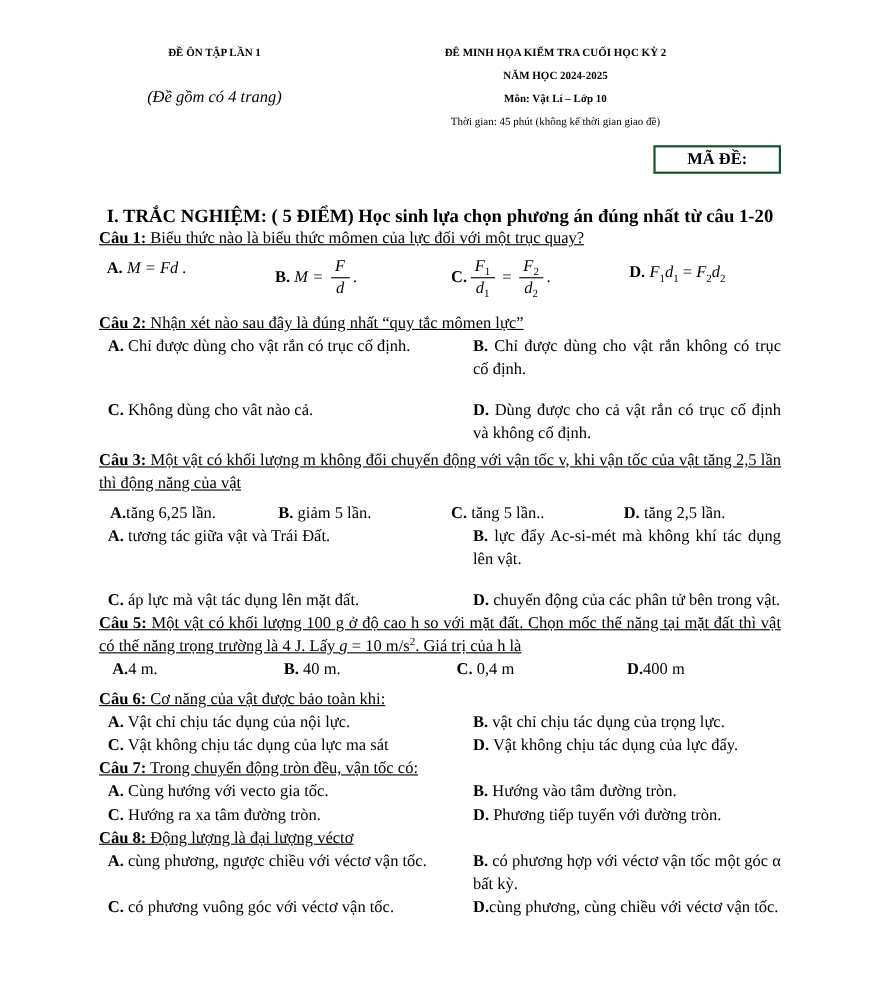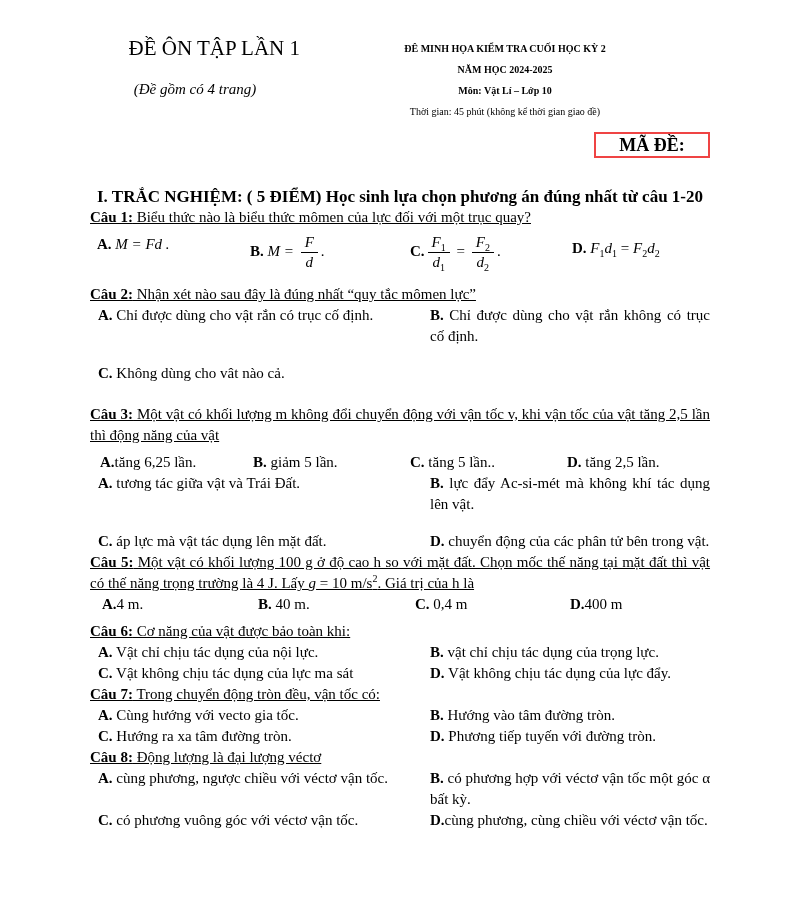--- a/index.html
+++ b/index.html
@@ -9,41 +9,41 @@
     background:#fff; color:#000;
     font-family:"Liberation Serif", serif;
     font-size:15px; line-height:21px;
     overflow:hidden;
   }
   b { font-weight:bold; }
   .bold { font-weight:bold; }
   
   .header { display:flex; }
   .header-left { width:210px; text-align:center; }
-  .h-left-title { font-weight:normal; font-size:21px;text-align:right; }
+  .h-left-title { font-weight:bold; font-size:10px; }
   .h-left-sub { font-style:italic; margin-top:20px; }
   .header-right { flex:1; text-align:center; }
   .h-line { font-size:10px; }
   .ma-de-row { display:flex; justify-content:flex-end; margin-top:10px; }
   .ma-de-box {
-    width:112px; height:22px; border:2px solid #ef4444;
+    width:112px; height:22px; border:2px solid #14532d;
     display:flex; align-items:center; justify-content:center;
-    font-weight:bold; font-size:18px;
+    font-weight:bold; font-size:15px;
   }
   .section-heading { margin-top:28px; font-size:17px;text-align:center; }
   
   .stem { margin:0; text-align:justify;text-decoration:underline; }
   .q-label { font-weight:bold; }
   .row2 { display:grid; grid-template-columns:307px 1fr; column-gap:25px; padding-left:8px; }
   .row4 { display:grid; grid-template-columns:153px 157px 157px 1fr; padding-left:10px; }
   .q1row { display:grid; grid-template-columns:153px 160px 162px 1fr; padding-left:7px; min-height:52px; margin:2px 0 2px 0; }
   .opt { text-align:left; }
   .just { text-align:justify; }
   .gap-top { margin-top:16px; }
-  .mb8 { margin-bottom:20px; }
+  .mb8 { margin-bottom:4px; }
   .mb6 { margin-bottom:6px; }
   .math { font-style:italic; font-family:"Liberation Serif", serif; }
   sub { font-size:10px; line-height:0; }
   sup { font-size:10px; line-height:0; }
   .frac { display:inline-block; vertical-align:middle; text-align:center; margin:0 3px; line-height:1.15; }
   .frac .fn { display:block; border-bottom:1px solid #000; padding:0 4px 1px 4px; }
   .frac .fd { display:block; padding-top:1px; }
   .mt4 { margin-top:4px; }
   .mt8 { margin-top:8px; }
 </style>
@@ -81,20 +81,21 @@
     <div class="opt mt8"><b>D.</b> <i class="math">F</i><sub>1</sub><i class="math">d</i><sub>1</sub><span> = </span><i class="math">F</i><sub>2</sub><i class="math">d</i><sub>2</sub></div>
   </div>
 
   <p class="stem"><b class="q-label">Câu 2:</b><span> Nhận xét nào sau đây là đúng nhất “quy tắc mômen lực”</span></p>
   <div class="row2">
     <div class="opt just"><b>A.</b><span> Chỉ được dùng cho vật rắn có trục cố định.</span></div>
     <div class="opt just"><b>B.</b><span> Chỉ được dùng cho vật rắn không có trục cố định.</span></div>
   </div>
   <div class="row2 gap-top mb8">
     <div class="opt"><b>C.</b><span> Không dùng cho vât nào cả.</span></div>
+    <div class="opt just"><b>D.</b><span> Dùng được cho cả vật rắn có trục cố định và không cố định.</span></div>
   </div>
 
   <p class="stem mb6"><b class="q-label">Câu 3:</b><span> Một vật có khối lượng m không đổi chuyển động với vận tốc v, khi vận tốc của vật tăng 2,5 lần thì động năng của vật</span></p>
   <div class="row4">
     <div class="opt"><b>A.</b><span>tăng 6,25 lần.</span></div>
     <div class="opt"><b>B.</b><span> giảm 5 lần.</span></div>
     <div class="opt"><b>C.</b><span> tăng 5 lần..</span></div>
     <div class="opt"><b>D.</b> <span> tăng 2,5 lần.</span></div>
   </div>
 

